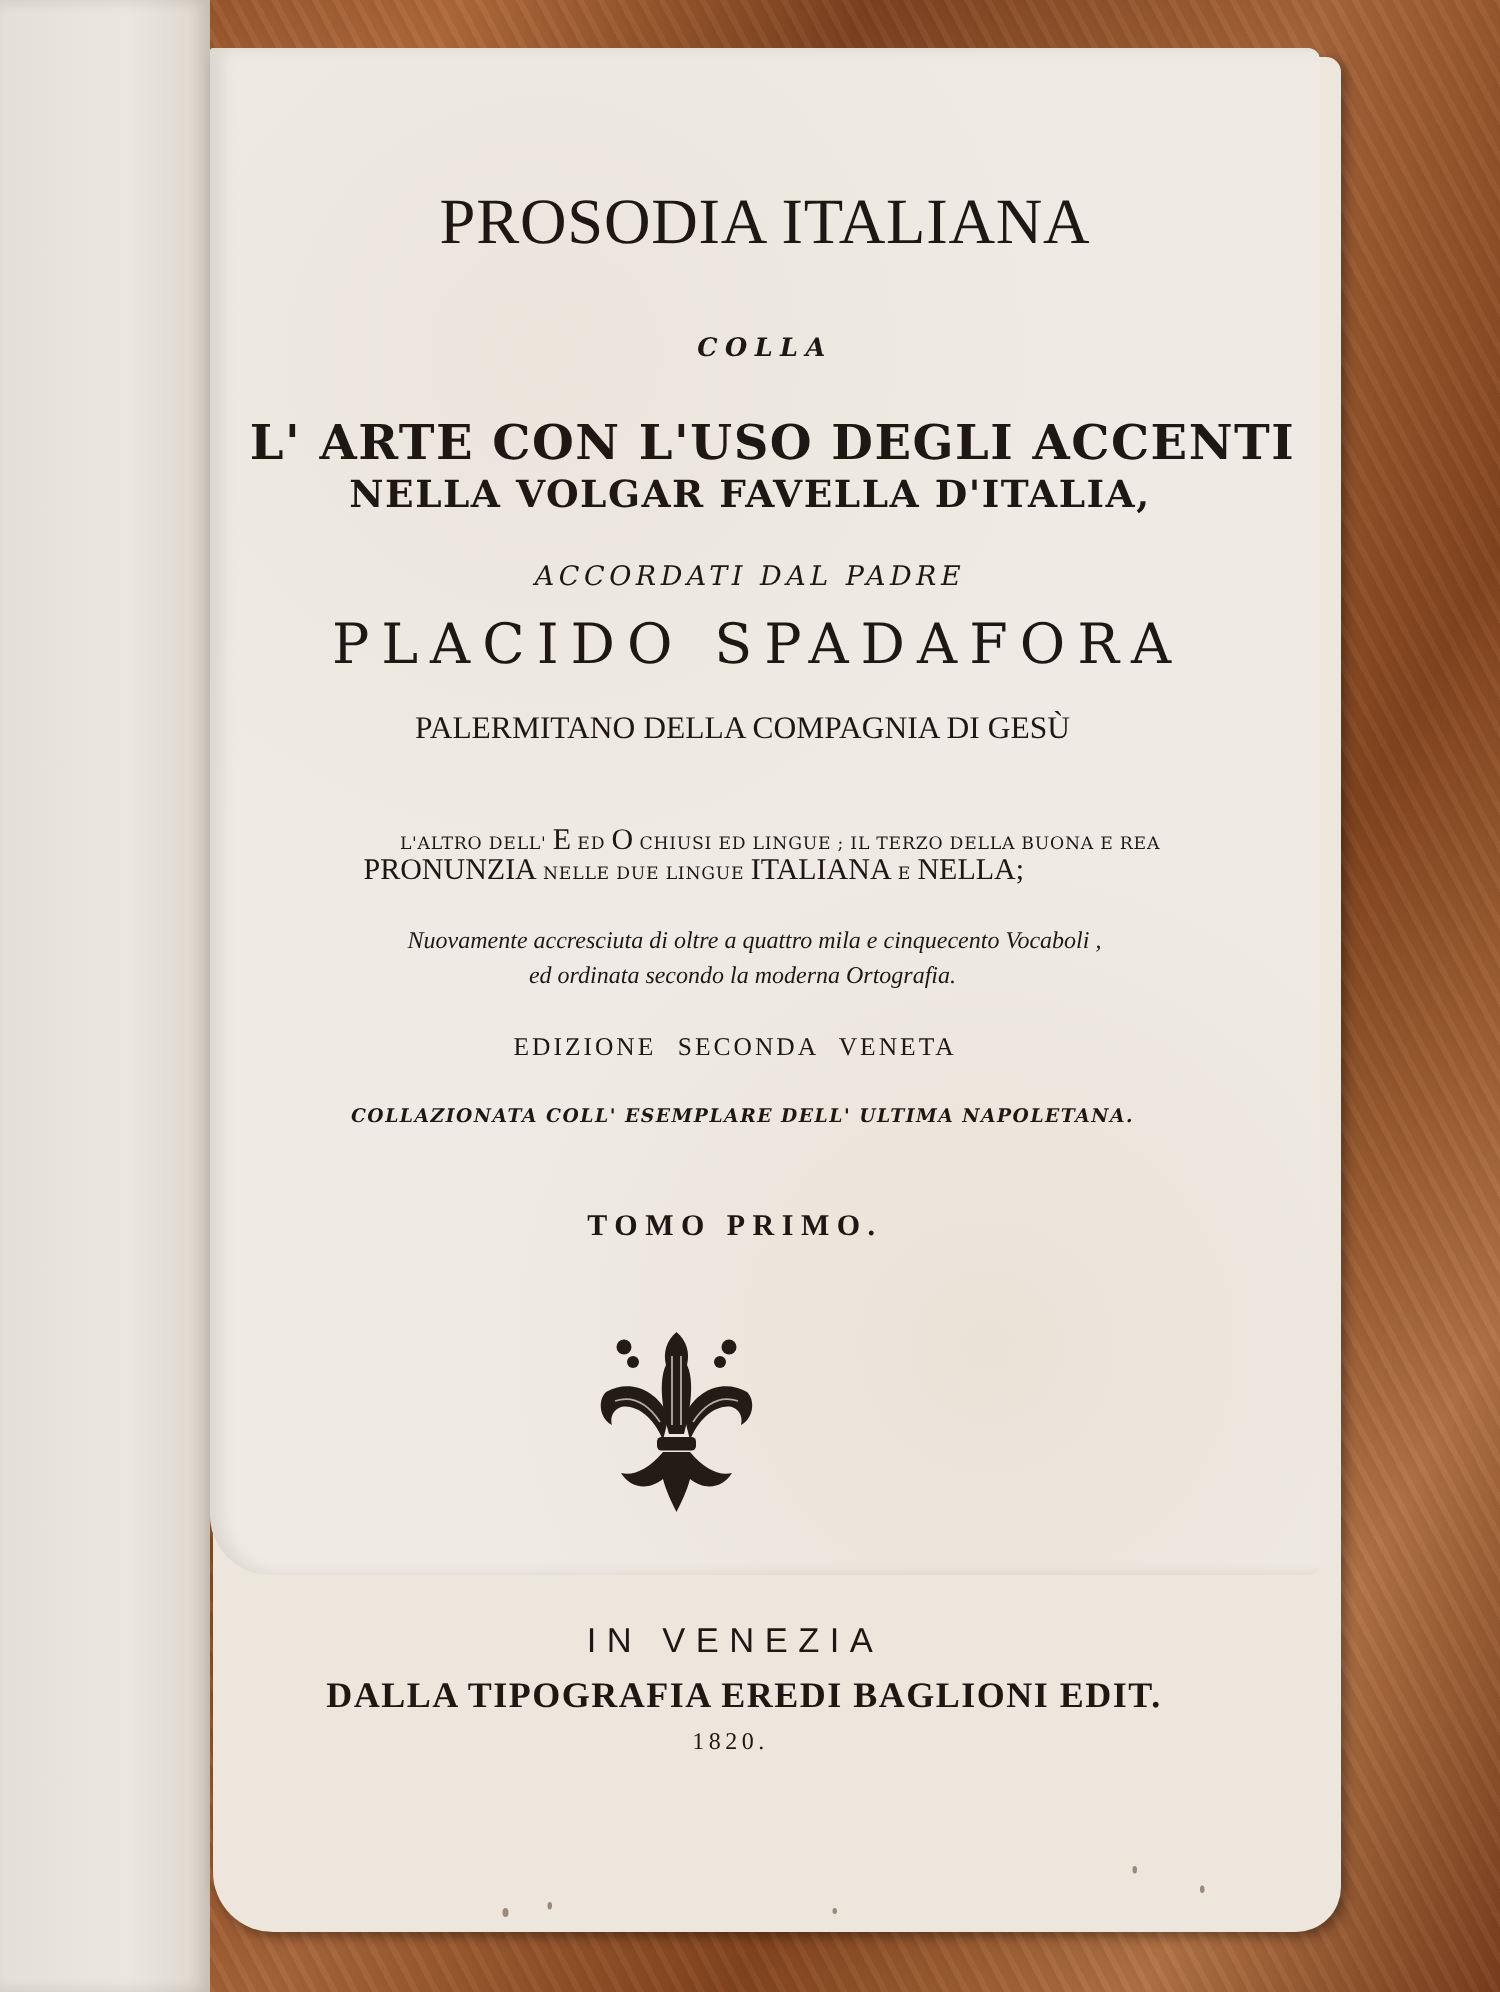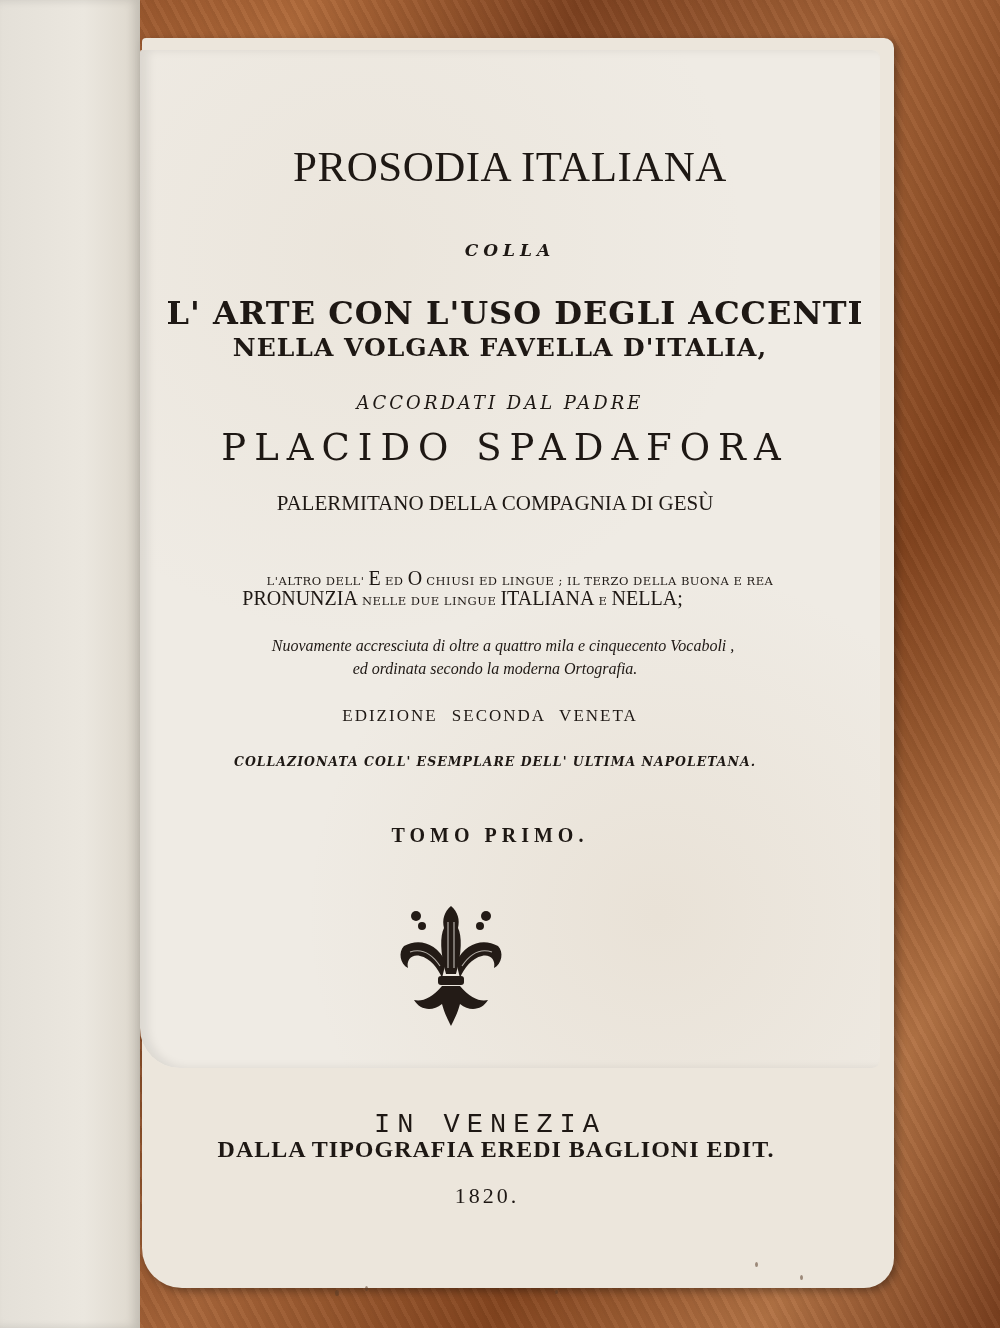--- a/index.html
+++ b/index.html
@@ -15,21 +15,21 @@
     background: linear-gradient(90deg, #e4e0d8 0%, #ebe7df 60%, #ddd7cc 100%);
     box-shadow: inset -6px 0 10px rgba(0,0,0,0.12);
   }
   .page-stack {
     position: absolute; left: 142px; top: 38px; width: 752px; height: 1250px;
     background: #ece6dc;
     border-radius: 4px 10px 30px 40px;
     box-shadow: 3px 3px 8px rgba(0,0,0,0.35);
   }
   .title-page {
-    position: absolute; left: 140px; top: 50px; width: 740px; height: 1018px;
+    position: absolute; left: 140px; top: 32px; width: 740px; height: 1018px;
     background:
       radial-gradient(circle at 30% 20%, rgba(200,180,150,0.10), transparent 40%),
       radial-gradient(circle at 70% 85%, rgba(190,160,120,0.12), transparent 35%),
       #efebe4;
     border-radius: 2px 8px 8px 40px;
     box-shadow: inset 8px 0 10px rgba(0,0,0,0.08);
     color: #1e1814;
     text-align: center;
   }
   .line { position: absolute; left: 0; right: 0; text-align: center; white-space: nowrap; }
@@ -43,23 +43,23 @@
   .t-giunta { top: 493px; font-size: 11.5px; letter-spacing: 0.5px; left: -10px; }
   .t-altro { top: 517px; font-size: 11.5px; letter-spacing: 0.5px; left: 20px; }
   .t-pronunzia { top: 537px; font-size: 11.5px; letter-spacing: 0.5px; left: -95px; }
   .big { font-family: "Liberation Serif", serif; font-size: 20px; letter-spacing: 0; }
   .t-nuovamente { top: 587px; font-style: italic; font-size: 16px; font-family: "Liberation Serif", serif; left: -14px; }
   .t-ordinata { top: 610px; font-style: italic; font-size: 16px; font-family: "Liberation Serif", serif; left: -30px; }
   .t-edizione { top: 656px; font-family: "Liberation Serif", serif; font-size: 17px; letter-spacing: 2px; word-spacing: 8px; left: -40px; }
   .t-collazionata { top: 704px; font-style: italic; font-size: 12.5px; font-weight: bold; letter-spacing: 1px; left: -30px; }
   .t-tomo { top: 774px; font-family: "Liberation Serif", serif; font-size: 20px; font-weight: bold; letter-spacing: 5px; left: -40px; }
   .ornament { position: absolute; left: 256px; top: 852px; width: 110px; height: 130px; }
-  .t-venezia { top: 1048px; font-family: Liberation Mono, monospace; font-size: 27px; letter-spacing: 7px; left: -40px; margin-top: 12px; }
+  .t-venezia { top: 1048px; font-family: Liberation Sans, sans-serif; font-size: 23px; letter-spacing: 7px; left: -40px; }
   .t-dalla { top: 1086px; font-family: "Liberation Serif", serif; font-size: 24px; font-weight: bold; letter-spacing: 1px; left: -28px; }
-  .t-year { top: 1121px; font-family: "Liberation Serif", serif; font-size: 22px; letter-spacing: 3px; left: -46px; margin-top: 12px; }
+  .t-year { top: 1121px; font-family: "Liberation Serif", serif; font-size: 16px; letter-spacing: 3px; left: -46px; }
   .spot { position: absolute; border-radius: 50%; background: rgba(90,60,40,0.55); }
 </style>
 </head>
 <body>
 
 <div class="left-page"></div>
 <div class="page-stack"></div>
 
 <div class="title-page">
   <div class="line t-main">PROSODIA ITALIANA</div>

